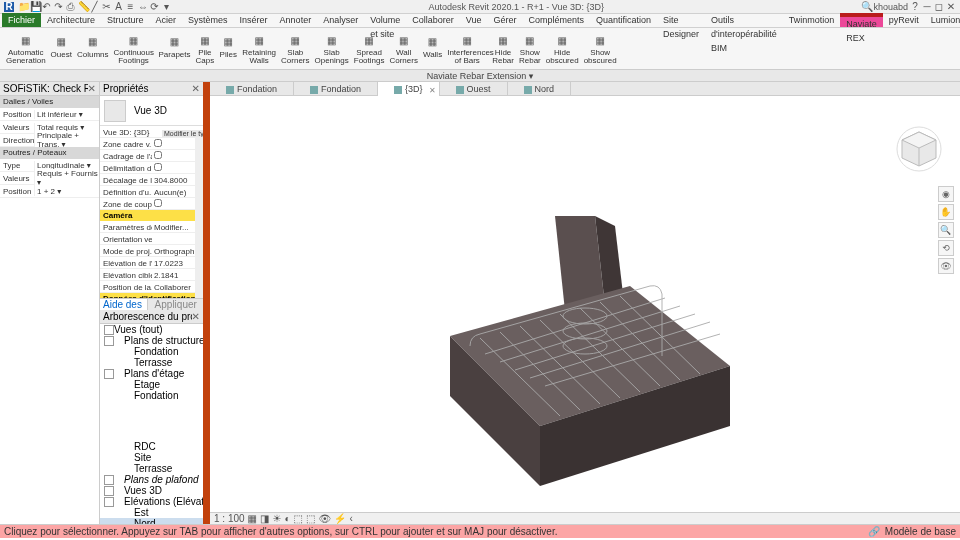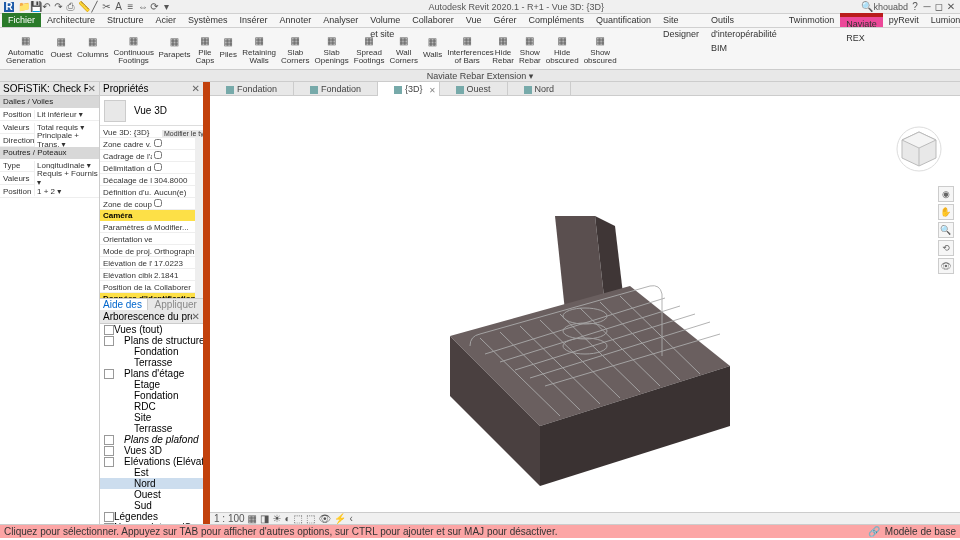--- a/index.html
+++ b/index.html
@@ -291,21 +291,21 @@
       <span class="x">✕</span>
     </div>
     <div class="browser" id="browser">
         <div class="node" style="padding-left: 14px;">Vues (tout)</div>
         <div class="node" style="padding-left: 24px;">Plans de structure (Plan struc</div>
         <div class="node leaf" style="padding-left: 34px;">Fondation</div>
         <div class="node leaf" style="padding-left: 34px;">Terrasse</div>
         <div class="node" style="padding-left: 24px;">Plans d'étage</div>
         <div class="node leaf" style="padding-left: 34px;">Etage</div>
         <div class="node leaf" style="padding-left: 34px;">Fondation</div>
-        <div class="node leaf" style="padding-left: 34px;">RDC</div>
+        <div class="node leaf" style="padding-left: 34px; margin-top: 40px;">RDC</div>
         <div class="node leaf" style="padding-left: 34px;">Site</div>
         <div class="node leaf" style="padding-left: 34px;">Terrasse</div>
         <div class="node" style="padding-left: 24px; font-style: italic;">Plans de plafond</div>
         <div class="node" style="padding-left: 24px;">Vues 3D</div>
         <div class="node" style="padding-left: 24px;">Elévations (Elévation de const</div>
         <div class="node leaf" style="padding-left: 34px;">Est</div>
         <div class="node leaf sel" style="padding-left: 34px;">Nord</div>
         <div class="node leaf" style="padding-left: 34px;">Ouest</div>
         <div class="node leaf" style="padding-left: 34px;">Sud</div>
         <div class="node" style="padding-left: 14px;">Légendes</div>

